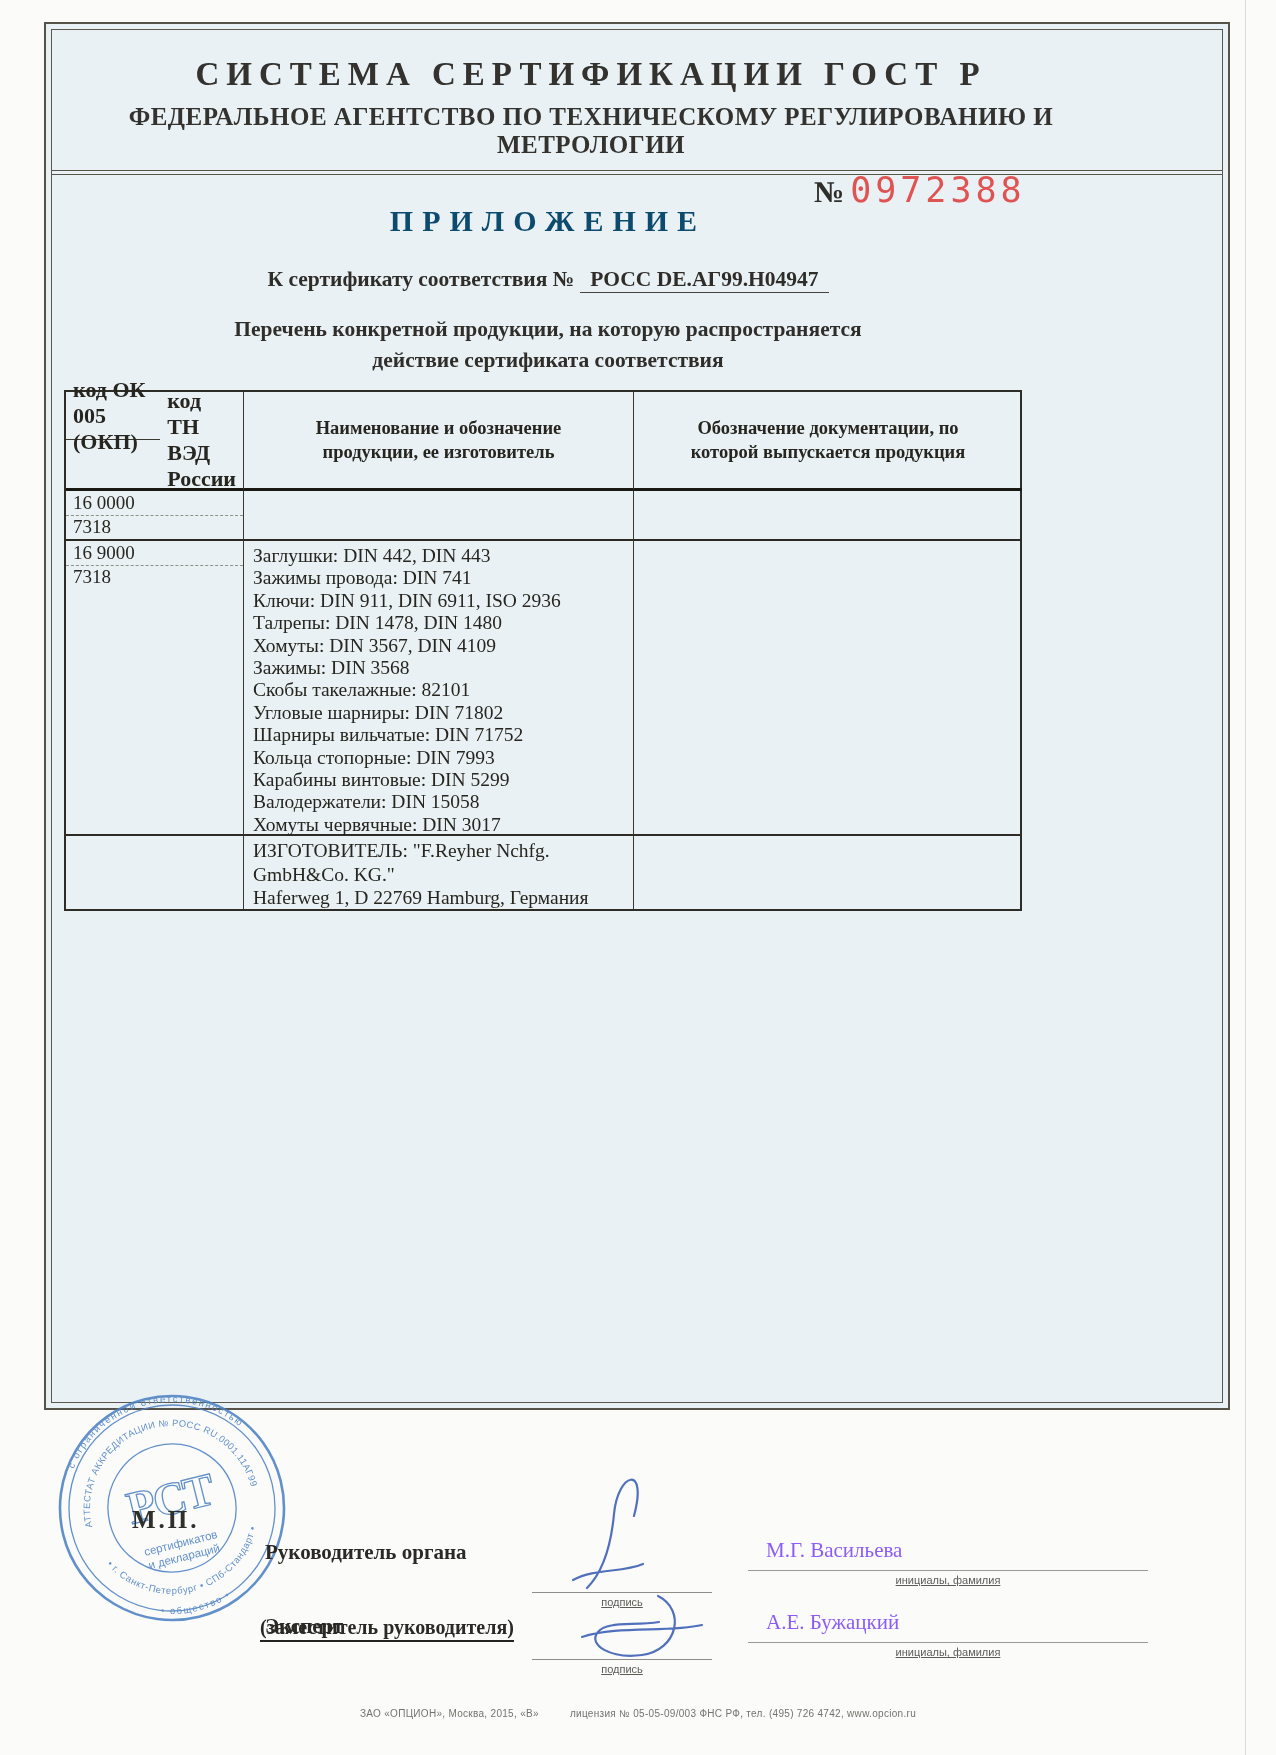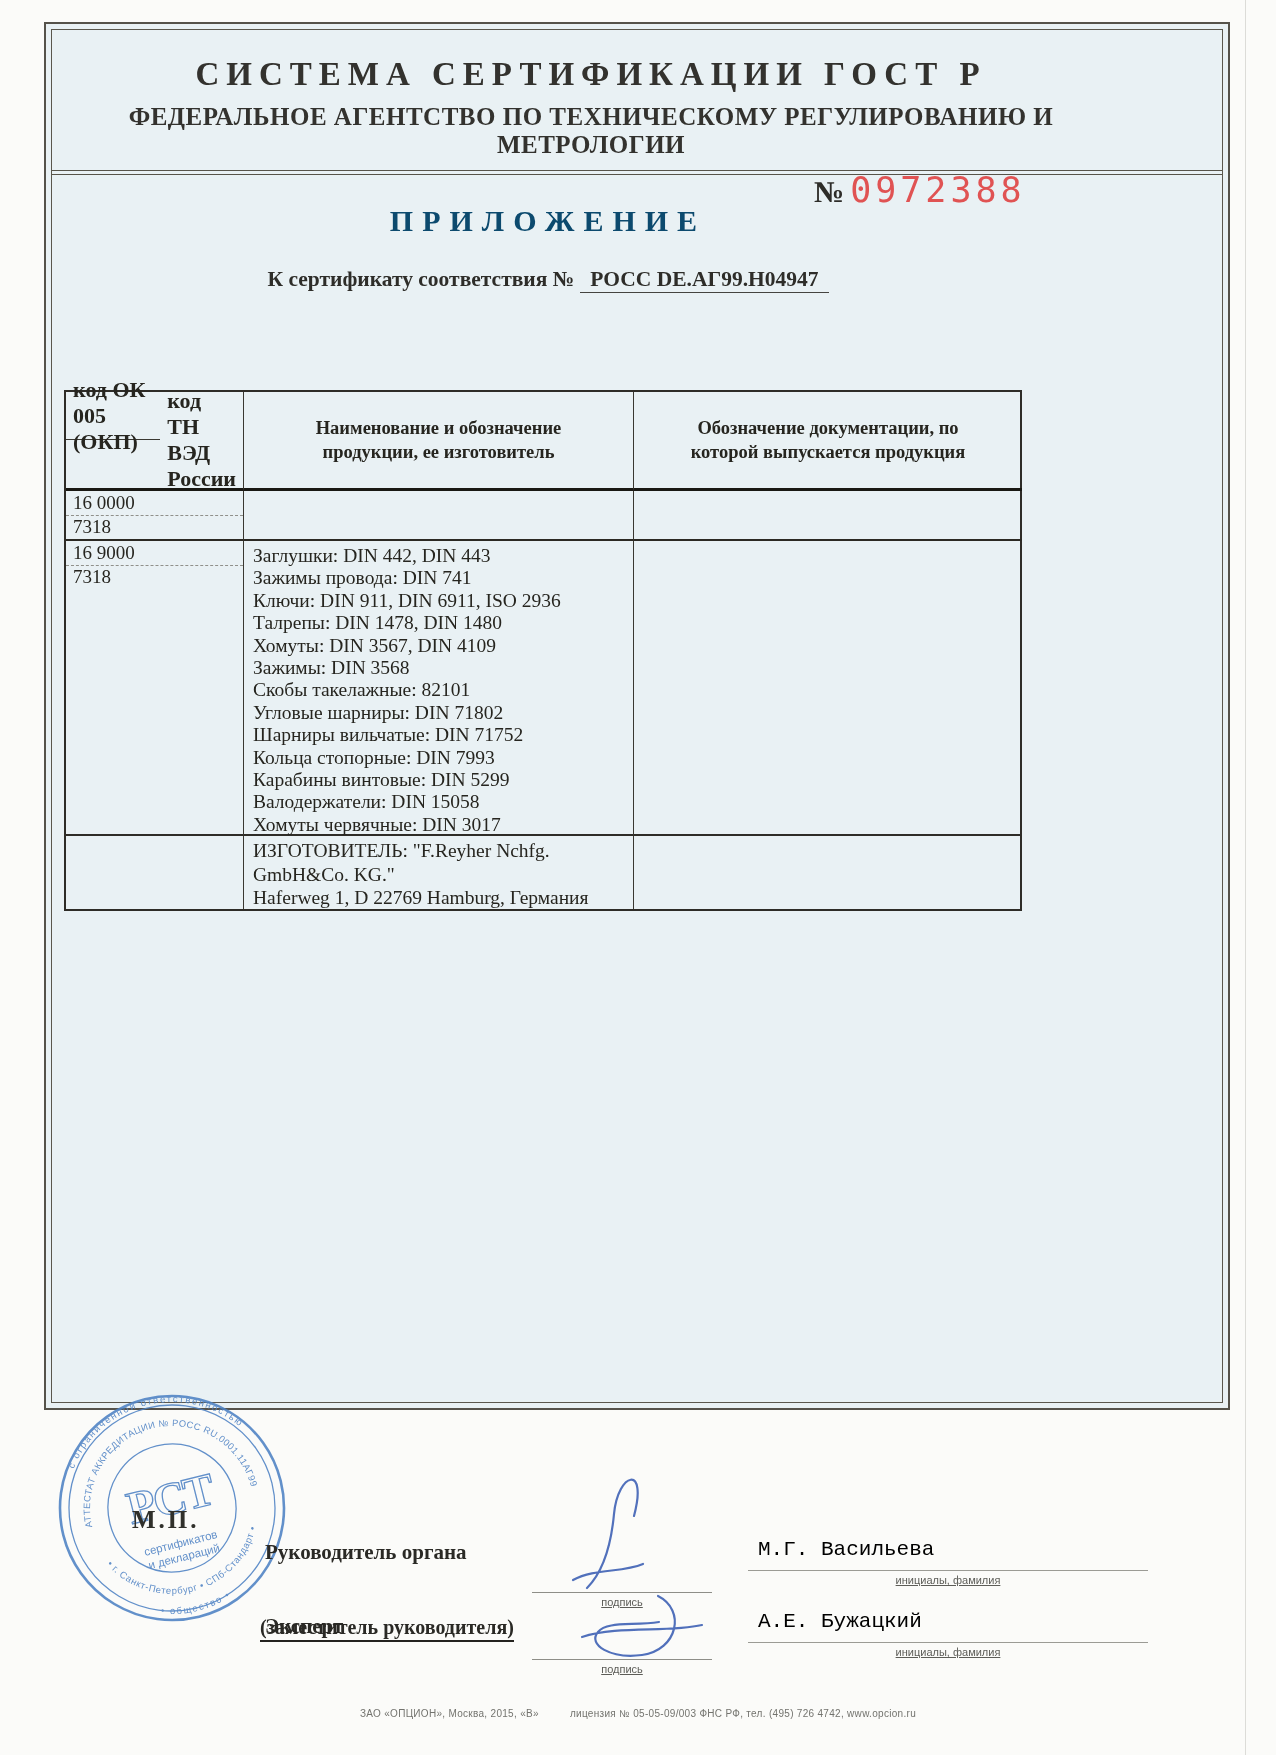--- a/index.html
+++ b/index.html
@@ -43,21 +43,21 @@
   .code-bot{padding:0 7px;}
   .prod-cell{padding:4px 9px;font-size:19.5px;}
   .prod-cell .line{line-height:22.4px;white-space:nowrap;}
   .manu-cell{padding:3px 9px;font-size:19.5px;}
   .manu-cell .line{line-height:23.5px;white-space:nowrap;}
   
   .sig-label{position:absolute;font-family:"Liberation Serif",serif;font-weight:bold;color:#2a2925;font-size:21px;white-space:nowrap;}
   .sig-label.ul{border-bottom:2px solid #24231f;padding-bottom:1px;font-size:20px;}
   .sig-line{position:absolute;border-top:1.5px solid #8e8e88;}
   .small-label{position:absolute;font-family:"Liberation Sans",sans-serif;font-size:11px;color:#5d5d58;text-align:center;text-decoration:underline;}
-  .sig-name{position:absolute;font-family:Liberation Mono, monospace;font-size:21px;color:#000000;white-space:nowrap;}
+  .sig-name{position:absolute;font-family:Liberation Serif, serif;font-size:21px;color:#8b5cf6;white-space:nowrap;margin-left:8px;}
   .name-line{position:absolute;border-top:1px solid #9b9b95;}
   .mp-mark{position:absolute;left:86px;top:1482px;font-family:"Liberation Serif",serif;font-weight:600;
     font-size:25px;letter-spacing:3px;color:#30302b;}
   .stamp{position:absolute;left:2px;top:1358px;opacity:.88;}
   .ink-overlay{position:absolute;inset:0;pointer-events:none;}
   .footer{position:absolute;top:1708px;left:0;width:1276px;text-align:center;
     font-family:"Liberation Sans",sans-serif;font-size:10px;color:#73736e;letter-spacing:.3px;}
   .footer span{margin:0 14px;}
   .scan-edge{position:absolute;top:0;bottom:0;right:30px;width:1px;background:#dcdcd8;}
 </style>
@@ -76,20 +76,24 @@
   <div class="docnum">
     <span class="no">№</span><span class="digits">0972388</span>
   </div>
 
   <div class="apdx-title">ПРИЛОЖЕНИЕ</div>
 
   <div class="cert-line">
     <span>К сертификату соответствия №</span><span class="val">РОСС DE.АГ99.Н04947</span>
   </div>
 
+  <div class="desc">
+    <div>Перечень конкретной продукции,  на которую распространяется</div>
+    <div>действие сертификата соответствия</div>
+  </div>
 
   <div class="doc-table">
 
     <div class="cell hdr hdr-c1">
       <div class="t">код ОК 005 (ОКП)</div>
       <div class="b">код ТН ВЭД России</div>
     </div>
     <div class="cell hdr hdr-mid">Наименование и обозначение продукции, ее изготовитель</div>
     <div class="cell hdr hdr-mid last">Обозначение документации, по которой выпускается продукция</div>
 

